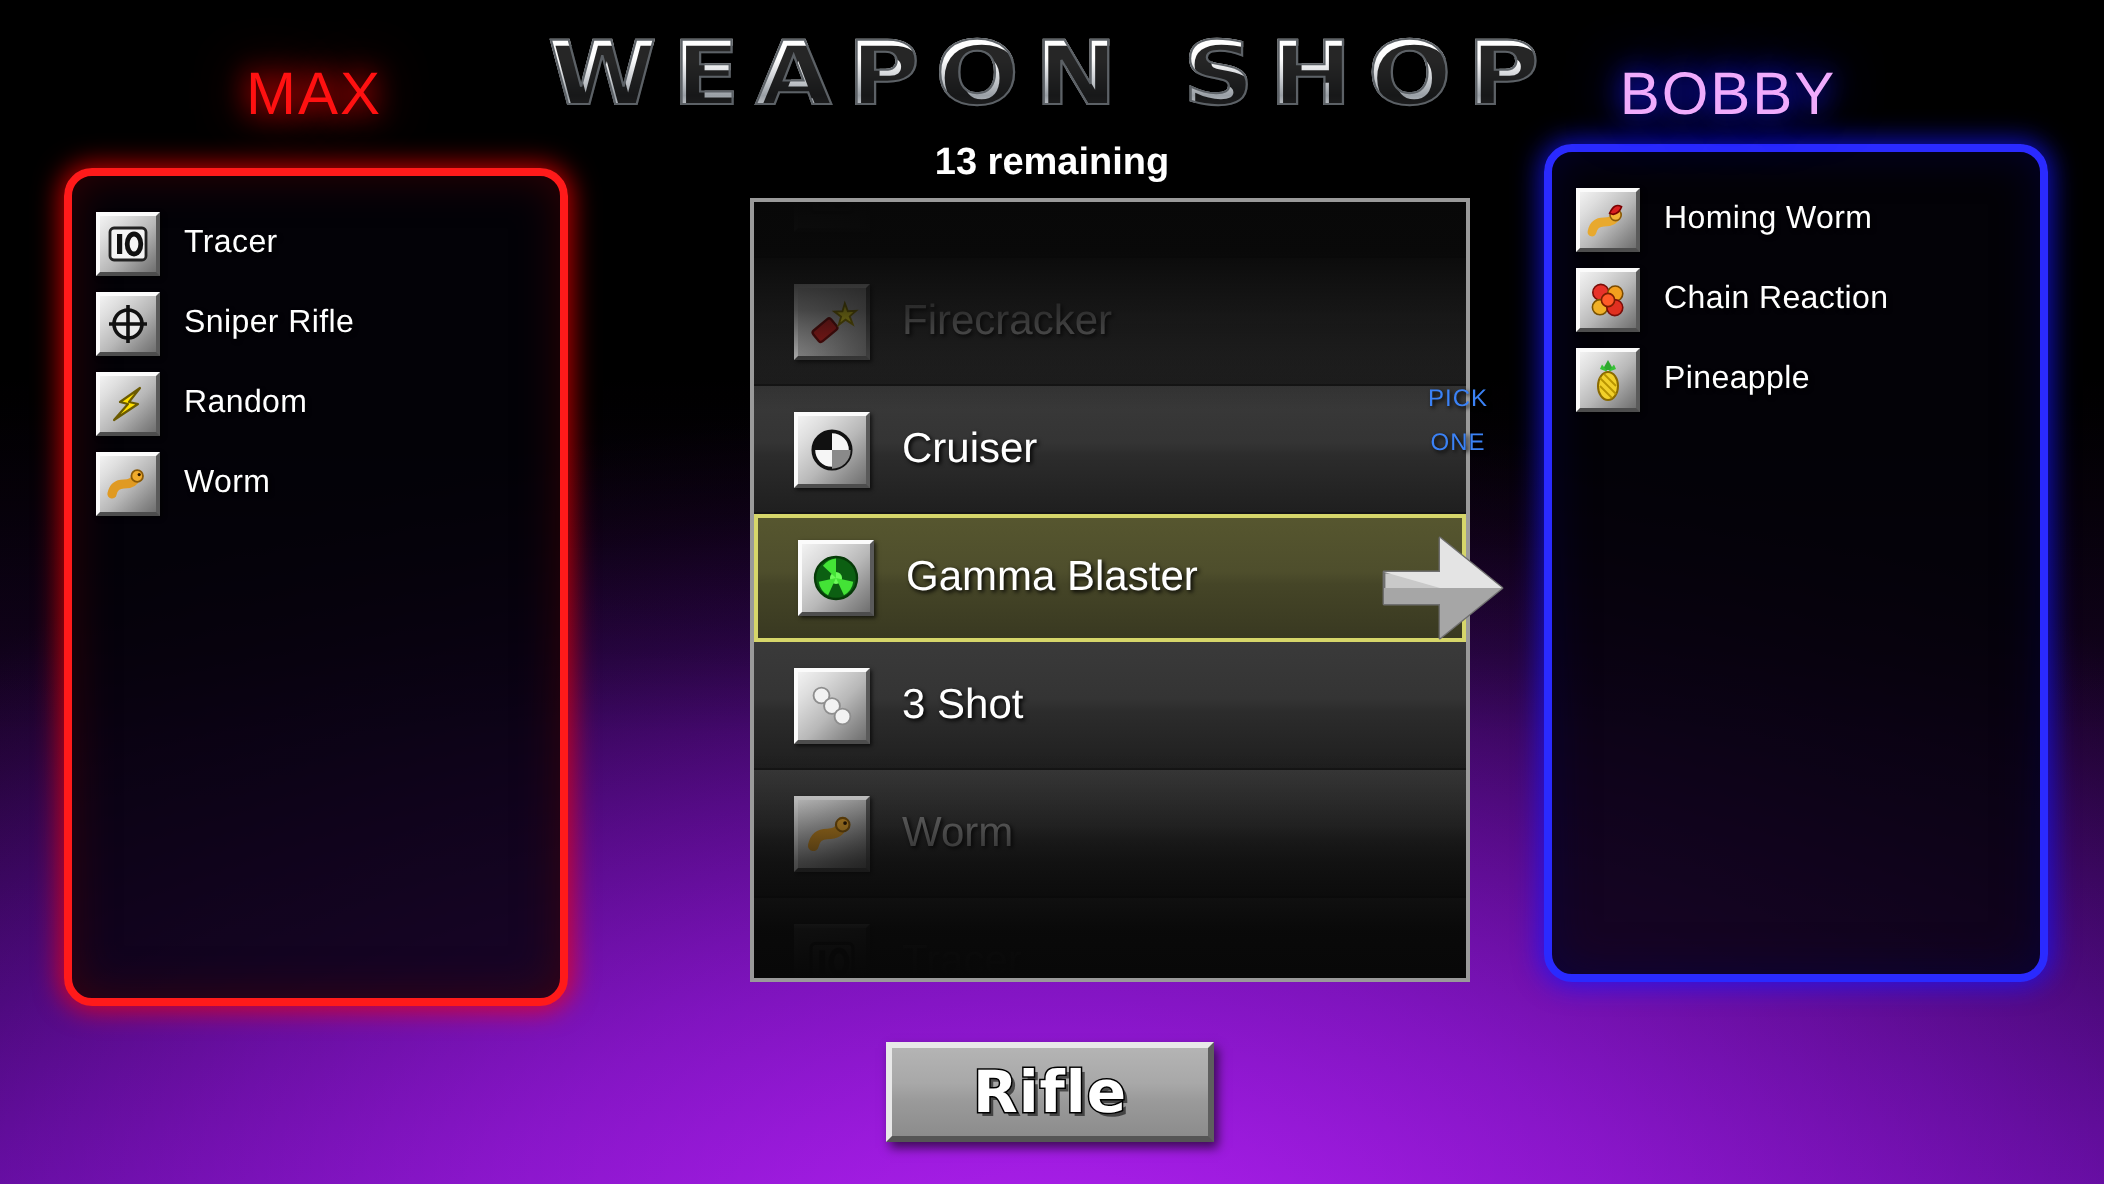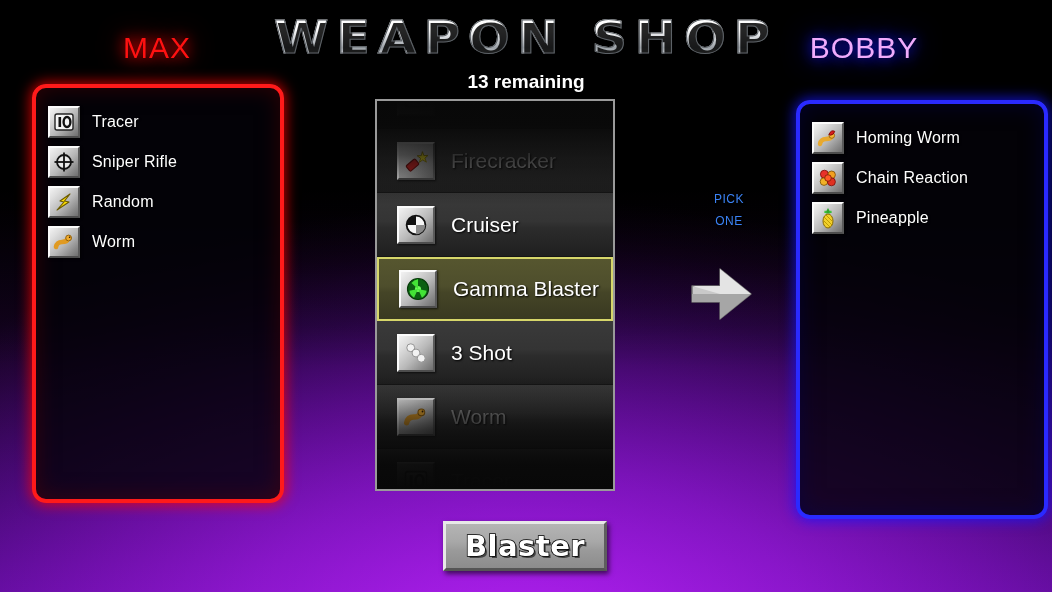--- a/index.html
+++ b/index.html
@@ -58,40 +58,40 @@
   }
   #max-heading{ left:27px; top:31px; color:#ff1111; text-shadow:0 0 14px #ff0000, 0 0 26px #b00000; }
   #bobby-heading{ left:734px; top:31px; color:#f0abfc; text-shadow:0 0 14px #1818ff, 0 0 28px #0b0bc0; }
 
   .player-panel{
     position:absolute; width:252px; height:419px;
     border-radius:14px; background:rgba(4,2,8,.82);
     z-index:5; padding:14px 0 0 0;
   }
   #max-panel{ left:32px; top:84px; border:4px solid #ff1a1a; box-shadow:0 0 13px 2px rgba(255,0,0,.75), inset 0 0 22px rgba(90,0,0,.5); }
-  #bobby-panel{ left:772px; top:100px; border:4px solid #2a2aff; box-shadow:0 0 13px 2px rgba(20,20,255,.75), inset 0 0 22px rgba(0,0,80,.5);margin-left:24px; }
+  #bobby-panel{ left:772px; top:72px; border:4px solid #2a2aff; box-shadow:0 0 13px 2px rgba(20,20,255,.75), inset 0 0 22px rgba(0,0,80,.5); }
 
   .inv-row{ display:flex; align-items:center; height:40px; padding-left:12px; gap:12px; }
   .inv-label{ color:#fff; font-size:16px; font-weight:normal; letter-spacing:.2px; text-shadow:1px 1px 2px #000; }
 
   
   .tile{
     position:relative; width:32px; height:32px; flex:0 0 32px;
     background:linear-gradient(135deg,#f2f2f2 0%,#dedede 22%,#b8b8b8 55%,#8e8e8e 80%,#6f6f6f 100%);
     border-top:2px solid #fbfbfb; border-left:2px solid #fbfbfb;
     border-right:2px solid #5a5a5a; border-bottom:2px solid #4d4d4d;
     display:flex; align-items:center; justify-content:center;
     box-shadow:1px 1px 2px rgba(0,0,0,.65);
   }
   .tile svg{ display:block; }
   .tile-lg{ width:38px; height:38px; flex:0 0 38px; }
 
   
   #shop-list{
-    position:absolute; left:375px; top:99px; width:240px; height:392px;
+    position:absolute; left:375px; top:99px; width:360px; height:392px;
     border:2px solid #9a9a9a; background:#0ea5e9; overflow:hidden; z-index:5;
   }
   #list-scroller{ position:absolute; left:0; top:-36px; width:100%; }
   .shop-row{
     position:relative; height:64px; display:flex; align-items:center;
     gap:16px; padding-left:20px;
     background:linear-gradient(to bottom,#3a3a3a 0%,#343434 45%,#2c2c2c 55%,#1f1f1f 100%);
     border-bottom:1px solid #151515;
   }
   .shop-row .name{ font-size:21px; color:#ffffff; text-shadow:1px 1px 2px #000; }
@@ -327,14 +327,14 @@
 </div>
 <div id="arrow-icon">
   <svg width="64" height="58" viewBox="0 0 64 58">
     <path d="M2 21 H30 V4 L61 29 L30 54 V37 H2 Z" fill="#c9c9c9" stroke="#6f6f6f" stroke-width="1.4" stroke-linejoin="round"></path>
     <path d="M2 21 H30 V4 L61 29 L30 29 Z" fill="#e4e4e4"></path>
     <path d="M30 29 L61 29 L30 54 V37 H2 L2 29 Z" fill="#a6a6a6"></path>
   </svg>
 </div>
 
 <div id="random-button">
-  <span id="random-label">Blaster</span>
+  <span id="random-label">Rifle</span>
 </div>
 
 </body></html>

